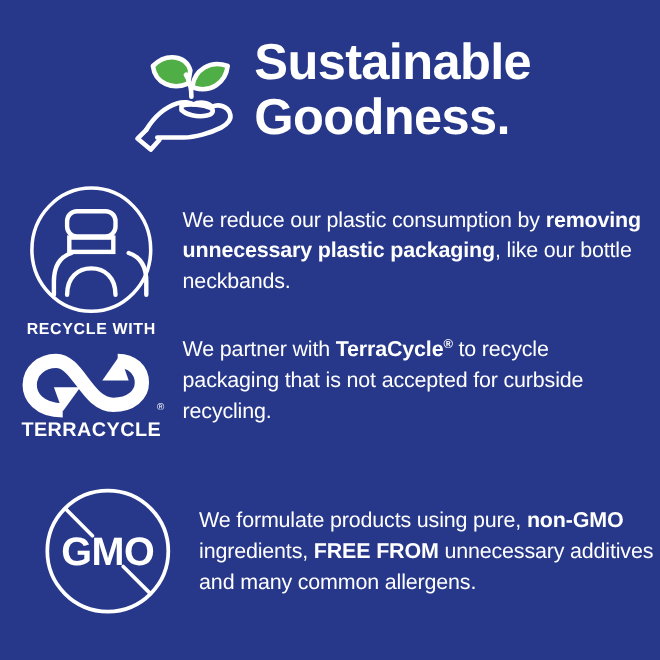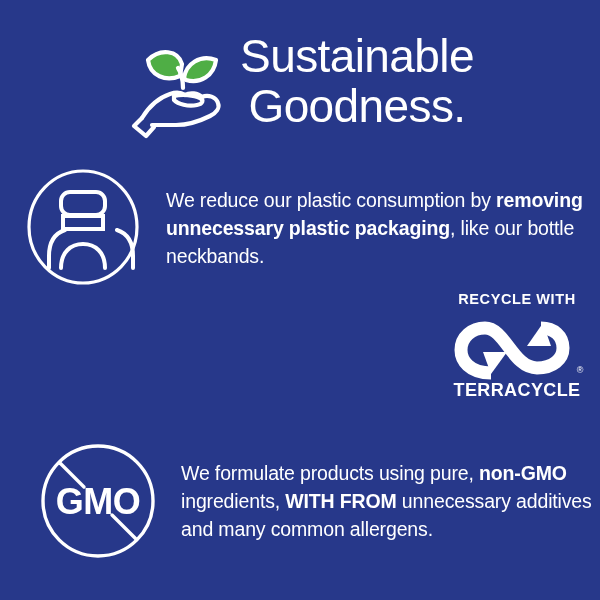--- a/index.html
+++ b/index.html
@@ -38,23 +38,23 @@
     width: 104px;
     height: 104px;
     flex: 0 0 104px;
     margin-right: 10px;
     margin-top: 4px;
   }
   .header-title {
     color: #ffffff;
     font-size: 46px;
     line-height: 1.08;
-    font-weight: 400;
+    font-weight: 700;
     letter-spacing: -0.6px;
-    text-align: center;
+    text-align: left;
     white-space: pre-line;
   }
 
   
   .row {
     position: absolute;
     left: 0;
     width: 600px;
     display: flex;
     align-items: flex-start;
@@ -172,32 +172,33 @@
 
           <polygon points="104,56 80,56 96,33" fill="#ffffff"></polygon>
 
           <text x="133" y="83" text-anchor="middle" fill="#ffffff" font-family="Liberation Sans, sans-serif" font-size="9">®</text>
 
           <text x="70" y="106" text-anchor="middle" fill="#ffffff" font-family="Liberation Sans, sans-serif" font-size="18" font-weight="700" letter-spacing="0.4">TERRACYCLE</text>
         </svg>
       </div>
     </div>
 
+    <div class="row-text">We partner with <b>TerraCycle<sup>®</sup></b> to recycle packaging that is not accepted for curbside recycling.</div>
   </div>
 
   <div class="row" id="row-gmo">
 
     <div class="row-icon">
       <div class="gmo-wrap">
         <svg viewBox="0 0 116 116" width="116" height="116" aria-hidden="true">
           <circle cx="58" cy="58" r="55" fill="none" stroke="#ffffff" stroke-width="3.4"></circle>
 
           <line x1="20" y1="20" x2="44" y2="44" stroke="#ffffff" stroke-width="3.4" stroke-linecap="round"></line>
           <line x1="72" y1="72" x2="96" y2="96" stroke="#ffffff" stroke-width="3.4" stroke-linecap="round"></line>
           <text x="58" y="71" text-anchor="middle" fill="#ffffff" font-family="Liberation Sans, sans-serif" font-size="36" font-weight="700" letter-spacing="-0.5">GMO</text>
         </svg>
       </div>
     </div>
 
-    <div class="row-text">We formulate products using pure, <b>non-GMO</b> ingredients, <b>WITH FROM</b> unnecessary additives and many common allergens.</div>
+    <div class="row-text">We formulate products using pure, <b>non-GMO</b> ingredients, <b>FREE FROM</b> unnecessary additives and many common allergens.</div>
   </div>
 
 </div>
 
 </body></html>

